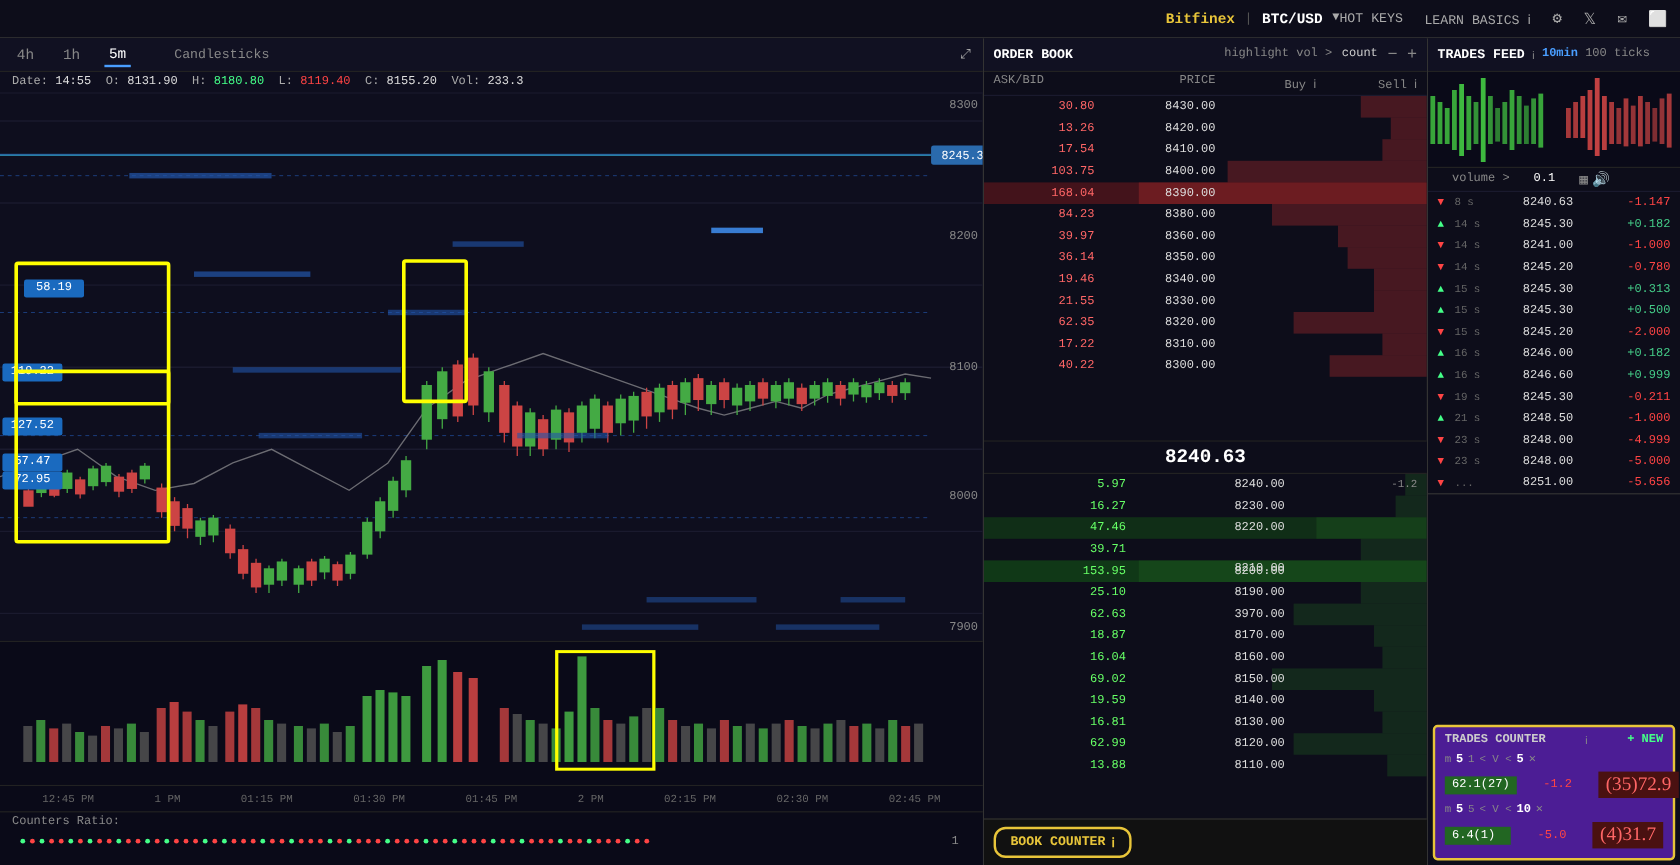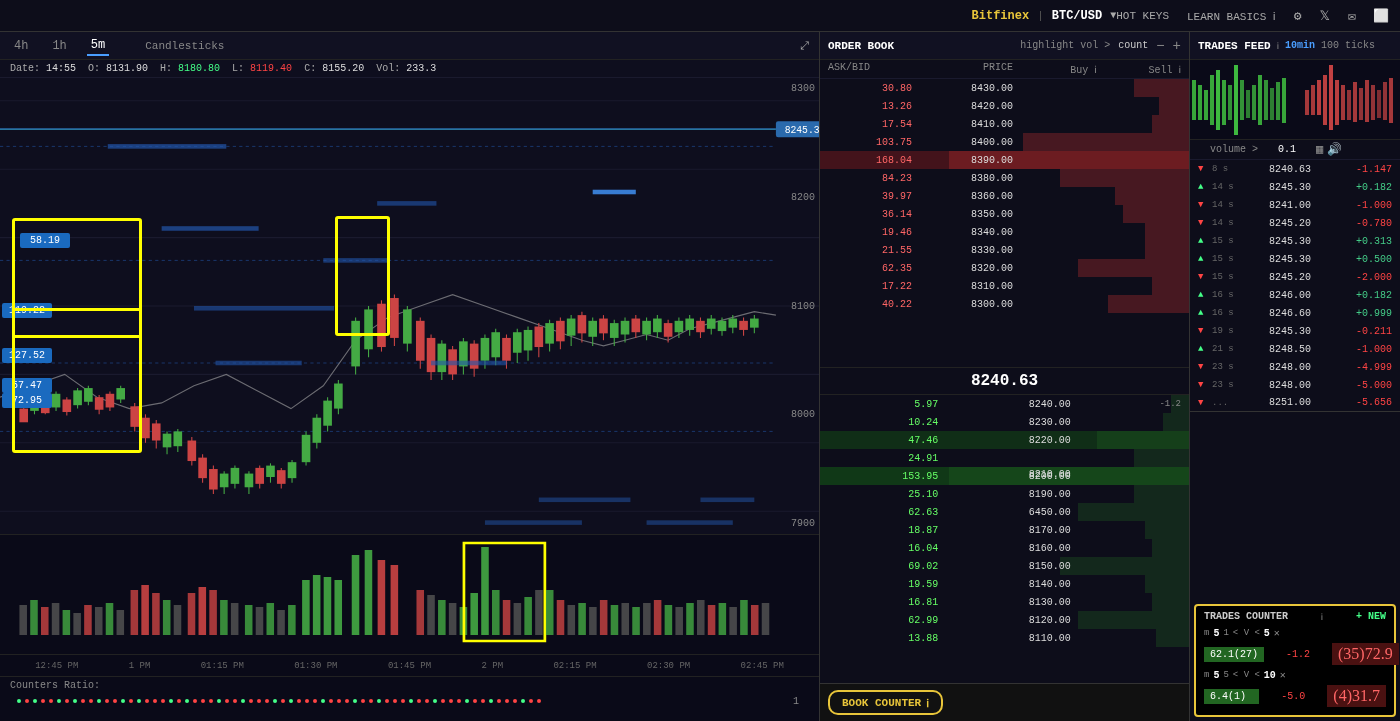--- a/index.html
+++ b/index.html
@@ -293,21 +293,21 @@
     .tf-dir { font-size: 9px; width: 10px; }
     .tf-dir.up { color: #44ff88; }
     .tf-dir.down { color: #ff4444; }
     .tf-age { color: #666; font-size: 9px; flex: 1.2; }
     .tf-price { color: #ddd; font-size: 10px; flex: 1.5; }
     .tf-change { font-size: 10px; flex: 1.2; text-align: right; }
     .tf-change.pos { color: #44cc88; }
     .tf-change.neg { color: #ff4444; }
 
     .tf-trades-counter {
-      background: #000000;
+      background: #4c1d95;
       border-top: 1px solid #333;
       padding: 4px 8px;
     }
     .tc-header {
       display: flex;
       align-items: center;
       justify-content: space-between;
       margin-bottom: 4px;
     }
     .tc-label { color: #ccc; font-size: 10px; font-weight: bold; }
@@ -932,53 +932,53 @@
     <div class="ob-current-price">8240.63</div>
 
     <div class="ob-bid-section" style="overflow:hidden; flex:1;">
       <div class="ob-row">
         <span class="ob-val bid-vol">5.97</span>
         <div class="ob-bar bid" style="width:5%;"></div>
         <span class="ob-val price" style="flex:1.2;">8240.00</span>
         <span class="ob-val" style="color:#888; font-size:9px;">-1.2</span>
       </div>
       <div class="ob-row">
-        <span class="ob-val bid-vol">10.24</span>
+        <span class="ob-val bid-vol">16.27</span>
         <div class="ob-bar bid" style="width:7%;"></div>
         <span class="ob-val price" style="flex:1.2;">8230.00</span>
         <span class="ob-val"></span>
       </div>
       <div class="ob-row" style="background:rgba(20,80,20,0.5);">
         <span class="ob-val bid-vol">47.46</span>
         <div class="ob-bar bid" style="width:25%;"></div>
         <span class="ob-val price" style="flex:1.2;">8220.00</span>
         <span class="ob-val"></span>
       </div>
       <div class="ob-row">
-        <span class="ob-val bid-vol">24.91</span>
+        <span class="ob-val bid-vol">39.71</span>
         <div class="ob-bar bid" style="width:15%;"></div>
         <span class="ob-val price" style="flex:1.2;margin-top:32px;">8210.00</span>
         <span class="ob-val"></span>
       </div>
       <div class="ob-row" style="background:rgba(20,100,20,0.5);">
         <span class="ob-val bid-vol">153.95</span>
         <div class="ob-bar bid" style="width:65%;"></div>
         <span class="ob-val price" style="flex:1.2;">8200.00</span>
         <span class="ob-val"></span>
       </div>
       <div class="ob-row">
         <span class="ob-val bid-vol">25.10</span>
         <div class="ob-bar bid" style="width:15%;"></div>
         <span class="ob-val price" style="flex:1.2;">8190.00</span>
         <span class="ob-val"></span>
       </div>
       <div class="ob-row">
         <span class="ob-val bid-vol">62.63</span>
         <div class="ob-bar bid" style="width:30%;"></div>
-        <span class="ob-val price" style="flex:1.2;">6450.00</span>
+        <span class="ob-val price" style="flex:1.2;">3970.00</span>
         <span class="ob-val"></span>
       </div>
       <div class="ob-row">
         <span class="ob-val bid-vol">18.87</span>
         <div class="ob-bar bid" style="width:12%;"></div>
         <span class="ob-val price" style="flex:1.2;">8170.00</span>
         <span class="ob-val"></span>
       </div>
       <div class="ob-row">
         <span class="ob-val bid-vol">16.04</span>

